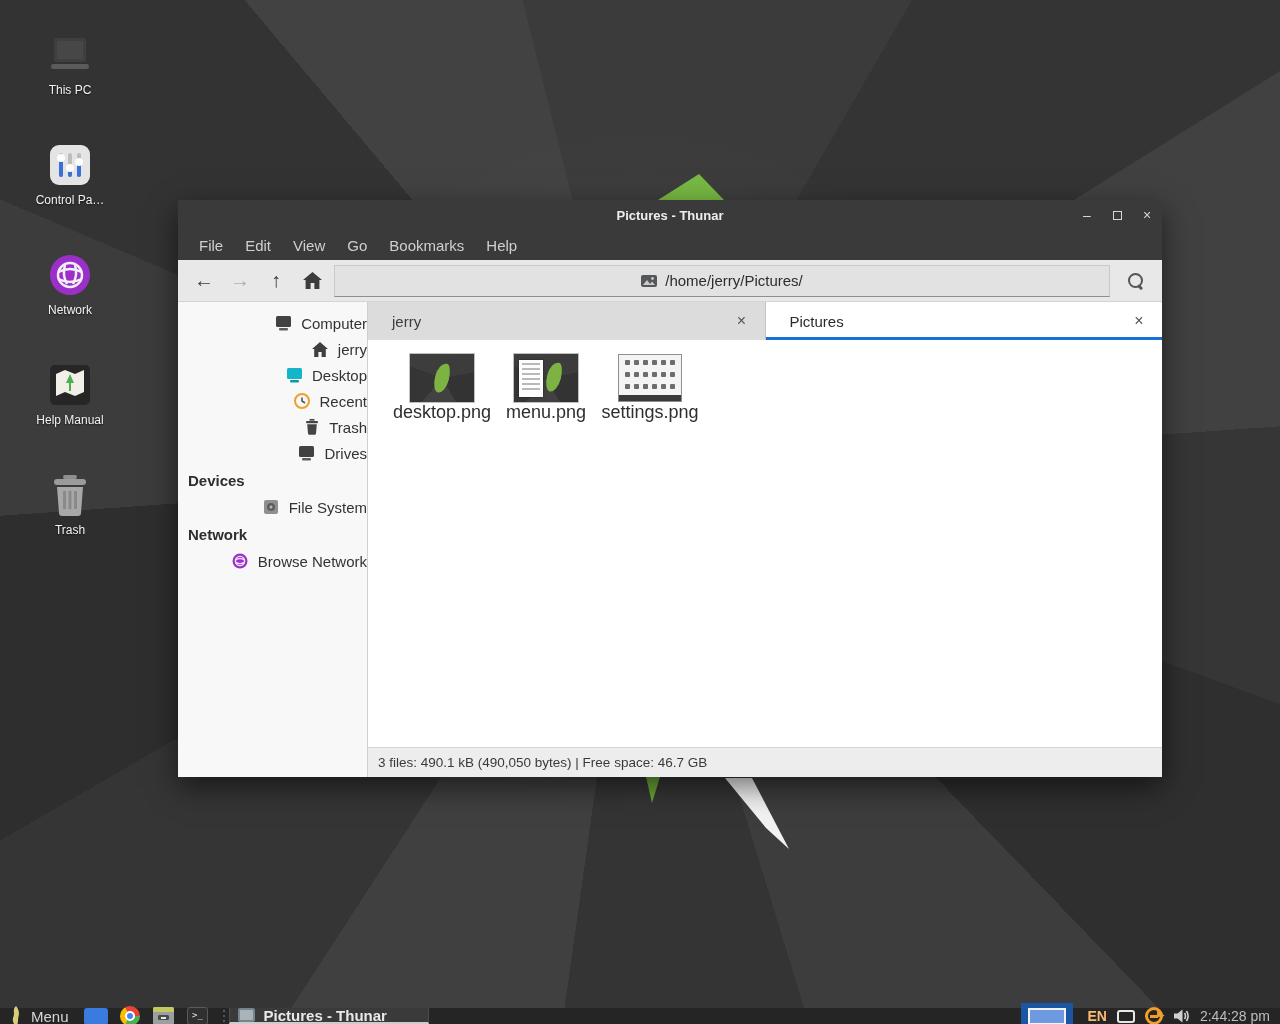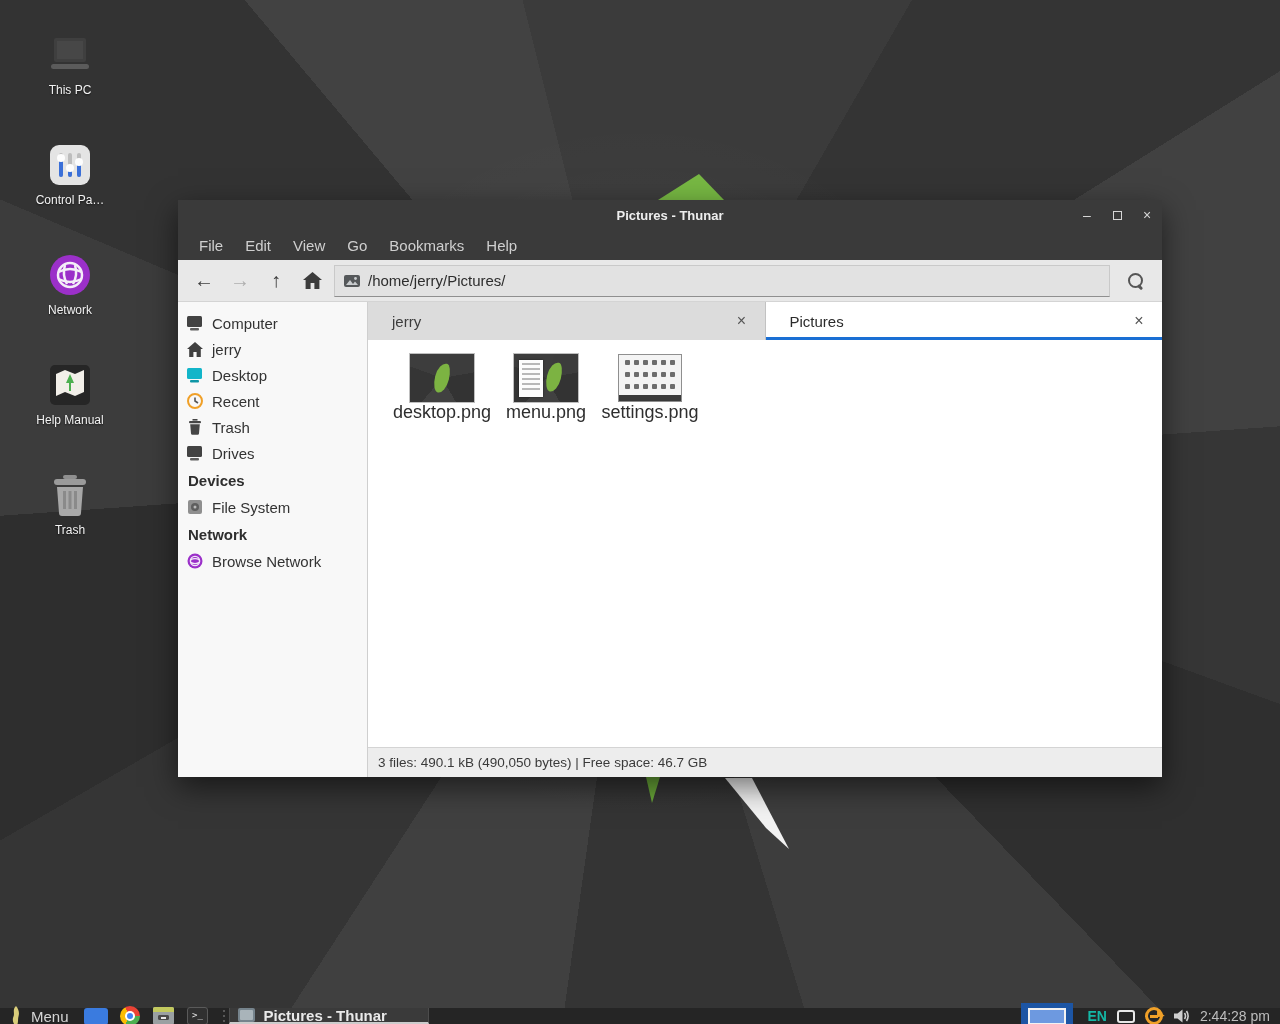--- a/index.html
+++ b/index.html
@@ -45,36 +45,36 @@
   .menu-item { color:#cfcfcf; font-size:15px; padding:0 11px; height:100%;
     display:flex; align-items:center; cursor:default; }
 
   .toolbar { height:42px; background:#e8e8e8; display:flex; align-items:center;
     padding:0 6px 0 8px; flex:0 0 auto; border-bottom:1px solid #d4d4d4; }
   .nav-btn { width:36px; height:34px; display:flex; align-items:center; justify-content:center;
     font-size:20px; font-weight:bold; color:#3c3c3c; }
   .nav-btn.disabled { color:#aeaeae; }
   .pathbar { flex:1; height:32px; margin:16px 4px; background:#e2e2e2;
     border:1px solid #cscsc5; border:1px solid #c9c9c9; border-bottom:1px solid #8f8f8f;
-    display:flex; align-items:center; padding:0 9px; }
+    display:flex; align-items:center; padding:0 9px;justify-content:center; }
   .pathbar .ptext { font-size:15px; color:#2d2d2d; margin-left:8px; }
   .search-btn { width:42px; height:34px; display:flex; align-items:center; justify-content:center; }
   .magnifier { position:relative; width:15px; height:15px; }
   .magnifier::before { content:""; position:absolute; left:0; top:0; width:11px; height:11px;
     border:2px solid #555; border-radius:50%; }
   .magnifier::after { content:""; position:absolute; left:11px; top:11px; width:6px; height:2.5px;
     background:#555; transform:rotate(45deg); transform-origin:0 0; border-radius:2px; }
 
   .win-body { flex:1; display:flex; min-height:0; }
 
   
   .sidebar { width:190px; background:#f8f8f8; border-right:1px solid #cfcfcf;
     padding-top:8px; overflow:hidden; flex:0 0 auto; }
   .side-header { font-size:15px; font-weight:bold; color:#2e2e2e; padding:6px 10px 5px 10px; }
-  .side-item { height:26px; display:flex; align-items:center; padding-left:8px; cursor:default; }
+  .side-item { height:26px; display:flex; align-items:center; padding-left:8px; cursor:default;justify-content:flex-end; }
   .side-item .sico { width:17px; height:17px; display:flex; align-items:center; justify-content:center; margin-right:9px; }
   .side-item .slabel { font-size:15px; color:#333; }
 
   
   .main-col { flex:1; display:flex; flex-direction:column; min-width:0; }
   .tabbar { height:38px; display:flex; flex:0 0 auto; background:#d7d7d7; }
   .tab { flex:1; display:flex; align-items:center; padding:0 12px 0 24px; position:relative; }
   .tab.inactive { background:#dcdcdc; border-right:1px solid #c2c2c2; }
   .tab.active { background:#ffffff; box-shadow:inset 0 -3px 0 #1a6fd4; }
   .tab .tlabel { font-size:15px; color:#3c3c3c; }
@@ -134,21 +134,21 @@
     padding:0 8px; }
   .task-ico { width:17px; height:14px; background:#76848d; border-radius:2px; position:relative; flex:0 0 auto; }
   .task-ico::after { content:""; position:absolute; left:2px; top:2px; right:2px; bottom:2px;
     background:#a9b4ba; border-radius:1px; }
   .tb-task .task-label { color:#e9e9e9; font-size:15px; font-weight:600; margin-left:9px; white-space:nowrap; }
   .tb-spacer { flex:1; }
   .pager { width:52px; height:27px; background:#1c55a4; display:flex; align-items:center;
     justify-content:center; margin-right:14px; }
   .pager .pin { width:38px; height:17px; background:#6d99e0; border:2px solid #f2f2f2; }
   .tray { display:flex; align-items:center; gap:10px; padding-right:10px; height:100%; }
-  .kb-layout { color:#14b8a6; font-size:14px; font-weight:bold; }
+  .kb-layout { color:#fdba74; font-size:14px; font-weight:bold; }
   .disp-icon { width:18px; height:13px; border:2px solid #e8e8e8; border-radius:3px; }
   .upd-icon { position:relative; width:18px; height:18px; border:3px solid #f0a028; border-radius:50%; }
   .upd-icon::after { content:""; position:absolute; left:2px; top:4.5px; width:8px; height:3px; background:#f0a028; }
   .upd-icon::before { content:""; position:absolute; right:-4px; top:2px; width:0; height:0;
     border-left:5px solid transparent; border-right:5px solid transparent; border-top:6px solid #f0a028;
     transform:rotate(40deg); }
   .clock { color:#bdbdbd; font-size:14px; }
 
   
   svg { display:block; }

